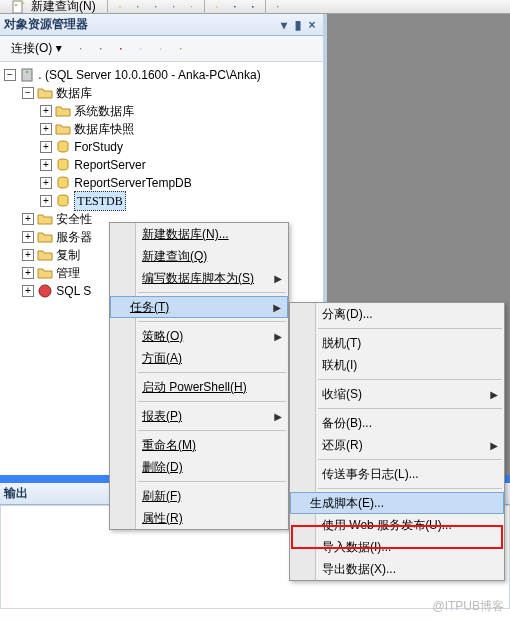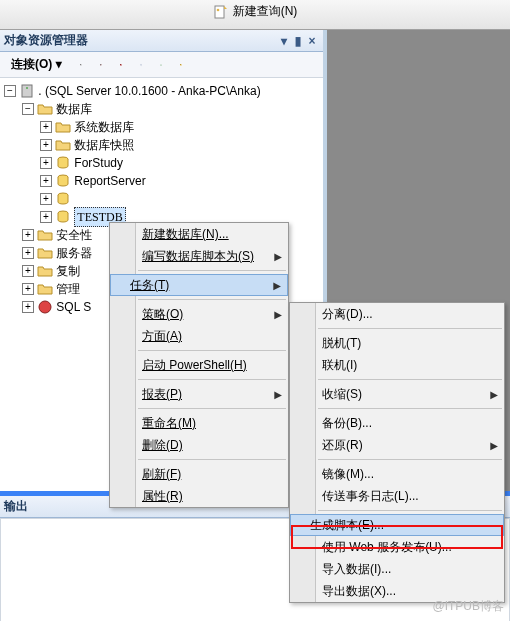--- a/index.html
+++ b/index.html
@@ -1,32 +1,32 @@
 <!DOCTYPE html>
 <html><head>
 <meta charset="utf-8">
 <style>
 * { margin: 0; padding: 0; box-sizing: border-box; font-family: "Microsoft YaHei", "Segoe UI", Tahoma, sans-serif; font-size: 12px; }
 body { background: #fff; width: 510px; height: 621px; overflow: hidden; position: relative; }
-.toolbar { height: 30px; background: linear-gradient(#f7f7f7,#e4e4e4); border-bottom: 1px solid #a0a0a0; display: flex; align-items: center; padding: 0 4px; gap: 2px; flex-direction: column; }
+.toolbar { height: 14px; background: linear-gradient(#f7f7f7,#e4e4e4); border-bottom: 1px solid #a0a0a0; display: flex; align-items: center; padding: 0 4px; gap: 2px; }
 .tb-btn { display: inline-flex; align-items: center; padding: 2px 6px; gap: 4px; border: 1px solid transparent; border-radius: 2px; }
 .tb-sep { width: 1px; height: 18px; background: #b0b0b0; margin: 0 2px; }
 .ico { width: 16px; height: 16px; display: inline-block; }
 .main-split { display: flex; height: 461px; }
 .left-pane { width: 327px; display: flex; flex-direction: column; border-right: 4px solid #bfd2e4; justify-content: flex-end; }
 .pane-title { height: 22px; background: linear-gradient(#eef3fb,#dbe6f4); border-bottom: 1px solid #9db6d4; display: flex; align-items: center; padding: 0 4px; font-weight: bold; color: #1e395b; }
 .pane-title .sp { flex: 1; }
 .pane-title .ctl { width: 14px; text-align: center; cursor: pointer; color: #3a5a85; }
-.conn-bar { height: 26px; display: flex; align-items: center; padding: 0 4px; gap: 4px; border-bottom: 1px solid #d0d7e0; background: #f4f6fa; font-weight: bold; }
+.conn-bar { height: 26px; display: flex; align-items: center; padding: 0 4px; gap: 4px; border-bottom: 1px solid #d0d7e0; background: #f4f6fa; }
 .tree { flex: 1; overflow: auto; background: #fff; padding: 4px 0; }
 .node { display: flex; align-items: center; height: 18px; line-height: 18px; white-space: nowrap; }
 .exp { width: 12px; height: 12px; border: 1px solid #7a7a7a; background: #fff; color: #000; font-size: 10px; line-height: 9px; text-align: center; margin-right: 3px; cursor: pointer; }
 .sel { background: #cde6ff; border: 1px dotted #333; padding: 0 2px; font-family: Liberation Serif, serif; }
 .right-pane { flex: 1; background: #8a8a8a; }
-.output-panel { border-top: 5px solid #3b82f6; }
+.output-panel { border-top: 8px solid #3b82f6; }
 .output-title { height: 22px; background: linear-gradient(#eef3fb,#dbe6f4); border-bottom: 1px solid #9db6d4; padding: 0 4px; display: flex; align-items: center; font-weight: bold; color: #1e395b; }
 .output-body { height: 104px; background: #fff; border: 1px solid #d0d7e0; }
 .ctx-menu { position: absolute; background: #f1f1f1; border: 1px solid #979797; box-shadow: 2px 2px 4px rgba(0,0,0,.25); }
 .ctx-menu .iconcol { position: absolute; left: 0; top: 0; bottom: 0; width: 26px; background: #e9e9e9; border-right: 1px solid #c5c5c5; }
 .mi { position: relative; height: 22px; display: flex; align-items: center; padding-left: 32px; padding-right: 20px; white-space: nowrap; }
 .mi.hov { background: #c7ddf5; border: 1px solid #7aa7d8; padding-left: 19px; padding-right: 19px; }
 .mi .arrow { position: absolute; right: 6px; font-size: 10px; color: #333; }
 .msep { height: 1px; background: #c5c5c5; margin: 3px 2px 3px 28px; }
 .menu1 { left: 109px; top: 222px; width: 180px; text-decoration: underline; }
 .menu2 { left: 289px; top: 302px; width: 216px; }
@@ -130,21 +130,21 @@
             <ellipse cx="8" cy="4" rx="5" ry="2" fill="#f6d66a" stroke="#b7902b"></ellipse>
             <path d="M3 4v7c0 1 2 2 5 2s5-1 5-2V4" fill="#f6d66a" stroke="#b7902b"></path>
           </svg>&nbsp;<span>ForStudy</span></div>
       <div class="node" style="padding-left:40px"><span class="exp">+</span><svg class="ico" viewBox="0 0 16 16">
             <ellipse cx="8" cy="4" rx="5" ry="2" fill="#f6d66a" stroke="#b7902b"></ellipse>
             <path d="M3 4v7c0 1 2 2 5 2s5-1 5-2V4" fill="#f6d66a" stroke="#b7902b"></path>
           </svg>&nbsp;<span>ReportServer</span></div>
       <div class="node" style="padding-left:40px"><span class="exp">+</span><svg class="ico" viewBox="0 0 16 16">
             <ellipse cx="8" cy="4" rx="5" ry="2" fill="#f6d66a" stroke="#b7902b"></ellipse>
             <path d="M3 4v7c0 1 2 2 5 2s5-1 5-2V4" fill="#f6d66a" stroke="#b7902b"></path>
-          </svg>&nbsp;</div>
+          </svg>&nbsp;<span>ReportServerTempDB</span></div>
       <div class="node" style="padding-left:40px"><span class="exp">+</span><svg class="ico" viewBox="0 0 16 16">
             <ellipse cx="8" cy="4" rx="5" ry="2" fill="#f6d66a" stroke="#b7902b"></ellipse>
             <path d="M3 4v7c0 1 2 2 5 2s5-1 5-2V4" fill="#f6d66a" stroke="#b7902b"></path>
           </svg>&nbsp;<span class="sel">TESTDB</span></div>
       <div class="node" style="padding-left:22px"><span class="exp">+</span><svg class="ico" viewBox="0 0 16 16">
             <path d="M1 4h5l1 2h8v7H1z" fill="#f5d47a" stroke="#b7902b"></path>
           </svg>&nbsp;<span>安全性</span></div>
       <div class="node" style="padding-left:22px"><span class="exp">+</span><svg class="ico" viewBox="0 0 16 16">
             <path d="M1 4h5l1 2h8v7H1z" fill="#f5d47a" stroke="#b7902b"></path>
           </svg>&nbsp;<span>服务器</span></div>
@@ -169,20 +169,23 @@
   </div>
   <div class="output-body"></div>
 </div>
 
 <div class="ctx-menu menu1">
   <div class="iconcol"></div>
   <div class="mi">
       <span>新建数据库(N)...</span>
     </div>
   <div class="mi">
+      <span>新建查询(Q)</span>
+    </div>
+  <div class="mi">
       <span>编写数据库脚本为(S)</span>
       <span class="arrow">▶</span>
     </div>
   <div class="msep"></div>
   <div class="mi hov">
       <span>任务(T)</span>
       <span class="arrow">▶</span>
     </div>
   <div class="msep"></div>
   <div class="mi">
@@ -237,23 +240,20 @@
   <div class="msep"></div>
   <div class="mi">
       <span>备份(B)...</span>
     </div>
   <div class="mi">
       <span>还原(R)</span>
       <span class="arrow">▶</span>
     </div>
   <div class="msep"></div>
   <div class="mi">
-      <span>镜像(M)...</span>
-    </div>
-  <div class="mi">
       <span>传送事务日志(L)...</span>
     </div>
   <div class="msep"></div>
   <div class="mi hov">
       <span>生成脚本(E)...</span>
     </div>
   <div class="mi">
       <span>使用 Web 服务发布(U)...</span>
     </div>
   <div class="mi">

